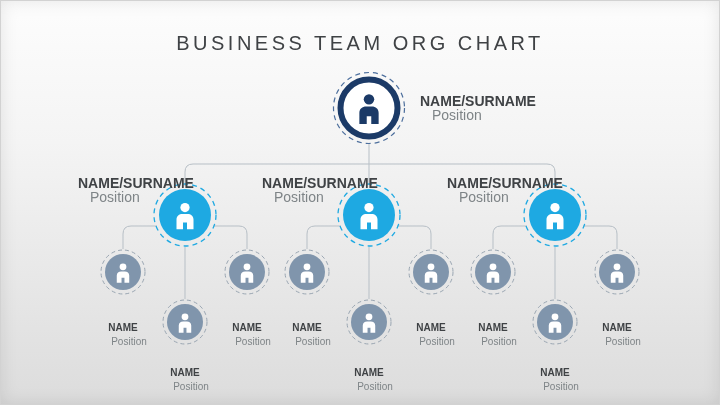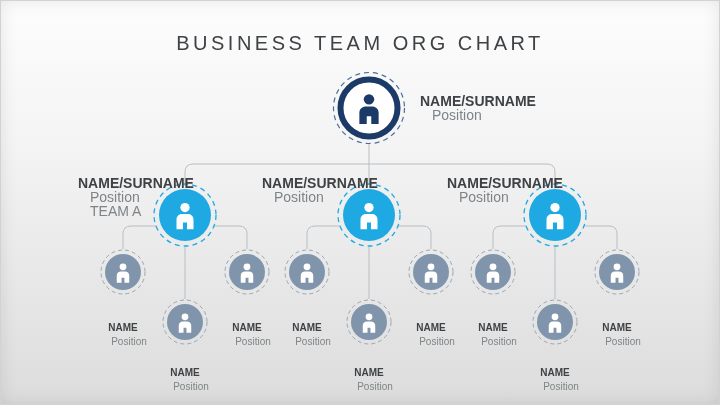--- a/index.html
+++ b/index.html
@@ -136,21 +136,20 @@
   </svg>
 
   <div class="lbl" style="left:420px;top:94px;">
     <div class="name">NAME/SURNAME</div>
     <div class="muted">Position</div>
   </div>
 
   <div class="lbl" style="left:78px;top:176px;">
     <div class="name">NAME/SURNAME</div>
     <div class="muted">Position</div>
-    <div class="muted">TEAM A</div>
   </div>
   <div class="lbl" style="left:262px;top:176px;">
     <div class="name">NAME/SURNAME</div>
     <div class="muted">Position</div>
   </div>
   <div class="lbl" style="left:447px;top:176px;">
     <div class="name">NAME/SURNAME</div>
     <div class="muted">Position</div>
   </div>
 

